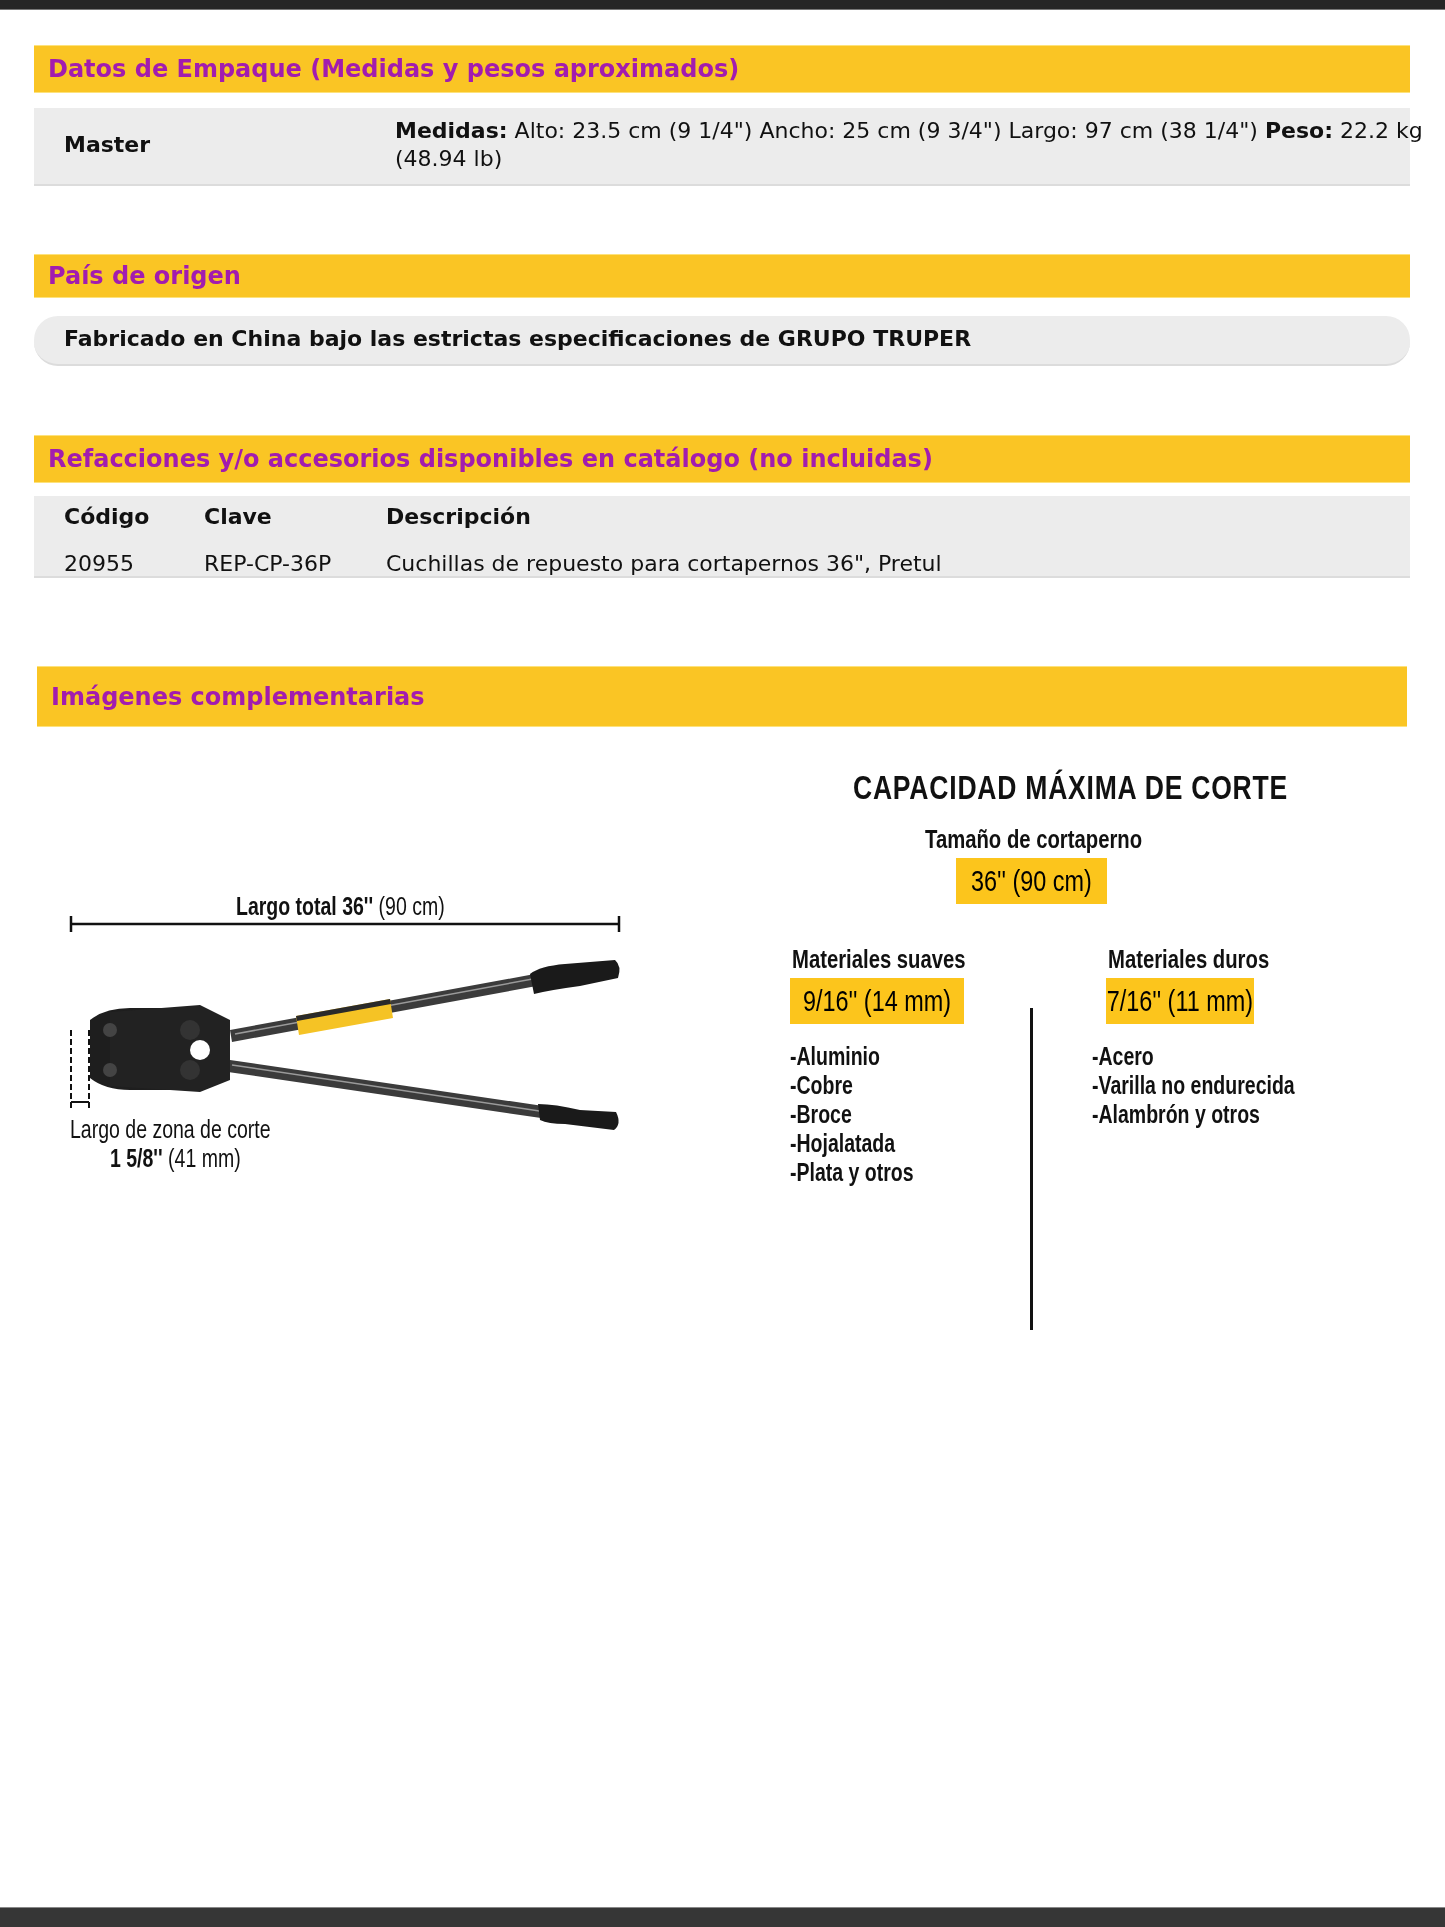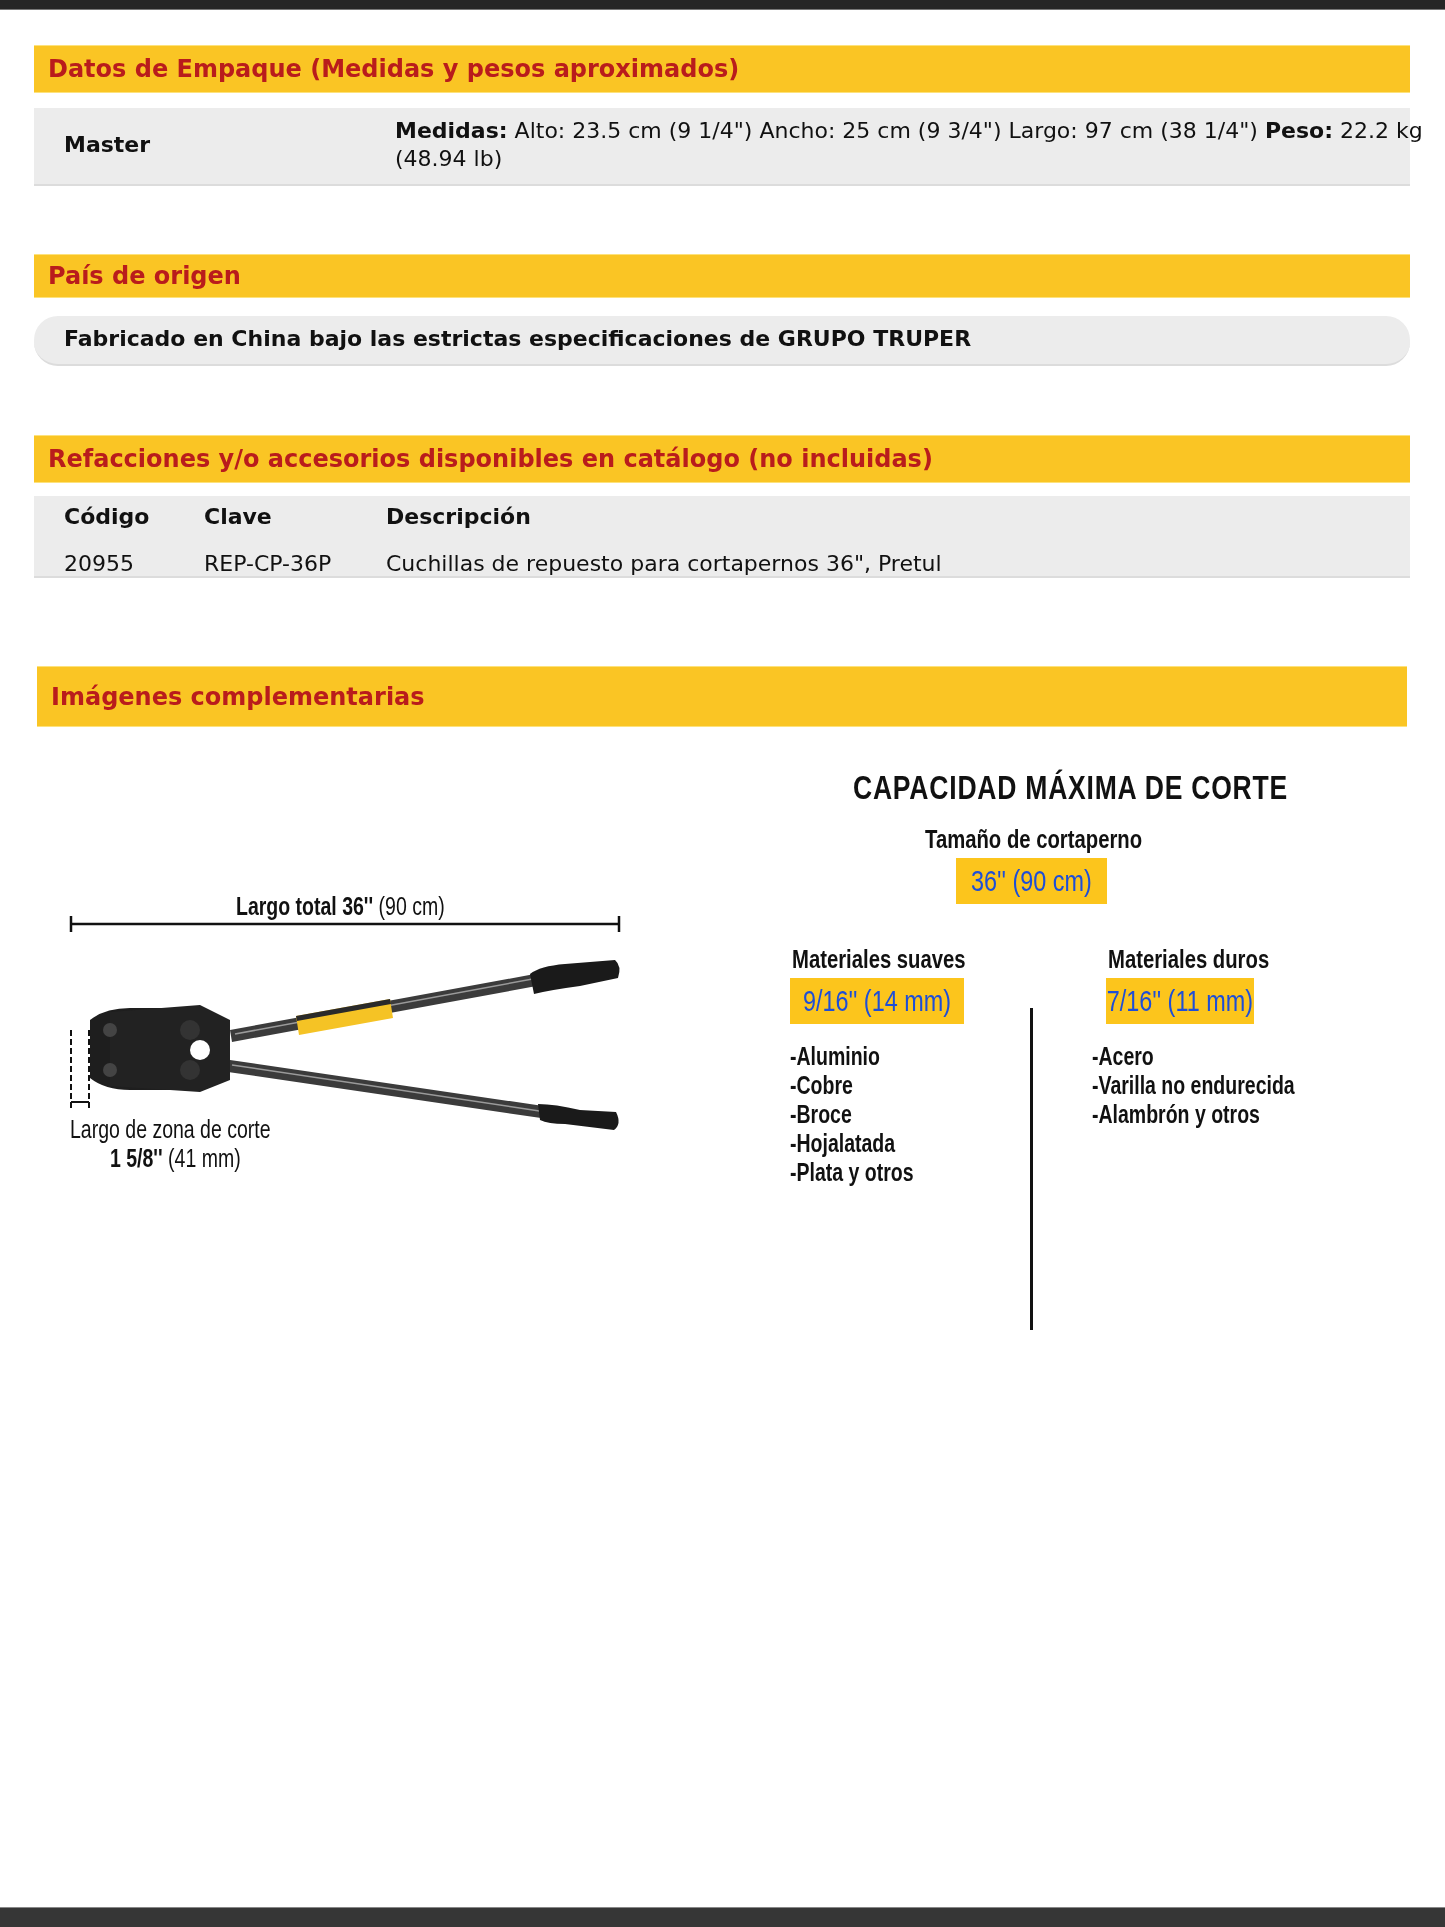--- a/index.html
+++ b/index.html
@@ -16,21 +16,21 @@
       position: absolute; left: 0; top: 0; width: 1445px; height: 10px;
       background: #262626; border-bottom: 1px solid #777;
     }
     .bottom-bar {
       position: absolute; left: 0; top: 1907px; width: 1445px; height: 20px;
       background: #363636; border-top: 1px solid #888;
     }
     .section-header {
       position: absolute; left: 34px; width: 1376px;
       background: #fac524;
-      color: #b91c1c;
+      color: #a21caf;
       font-weight: bold;
       font-size: 24px;
       padding-left: 14px;
       display: flex; align-items: center;
       border-top: 1px solid #fde27c;
       border-bottom: 1px solid #fde27c;
     }
     .gray-box {
       position: absolute; left: 34px; width: 1376px;
       background: #ececec;
@@ -60,21 +60,21 @@
     .spares-row span { position: absolute; top: 8px; }
     .col-code { left: 30px; }
     .col-key { left: 170px; }
     .col-desc { left: 352px; }
 
     
     .fig { position: absolute; font-family: "Liberation Sans", sans-serif; color: #111; }
     .condensed { transform: scaleX(0.78); transform-origin: left center; white-space: nowrap; }
 
     .yellow-tag {
-      position: absolute; background: #fcc51c; color: #1d4ed8;
+      position: absolute; background: #fcc51c; color: #000000;
       font-family: "Liberation Sans", sans-serif;
       display: flex; align-items: center; justify-content: center;
     }
   </style>
 </head>
 <body>
 
 <div class="top-bar"></div>
 
 <div class="section-header" style="top:45px;height:48px;">

